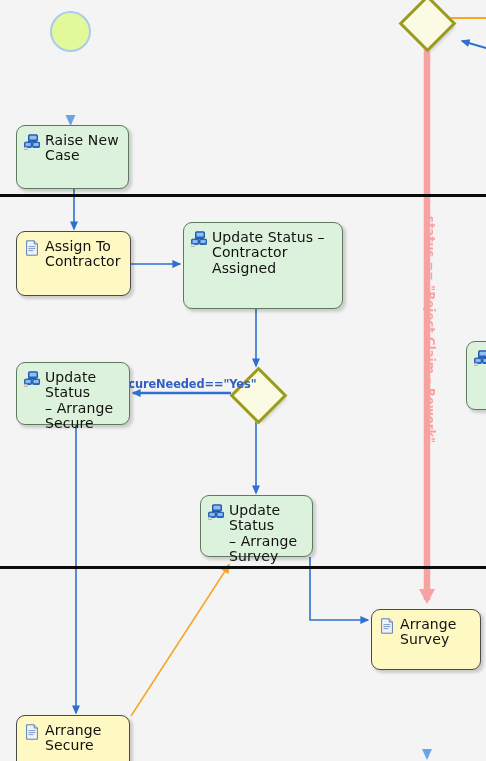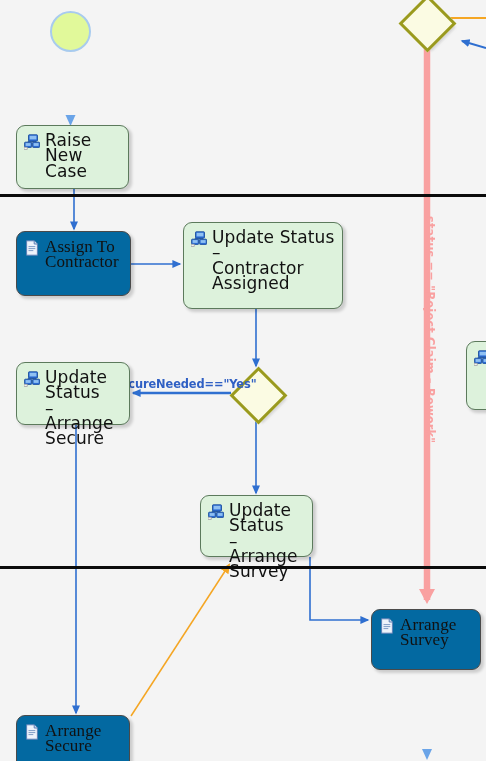--- a/index.html
+++ b/index.html
@@ -4,23 +4,23 @@
 <style>
   html,body{margin:0;padding:0;background:#f4f4f4;}
   body{width:486px;height:761px;position:relative;overflow:hidden;
        font-family:"DejaVu Sans","Liberation Sans",sans-serif;}
   #canvas{position:absolute;inset:0;width:486px;height:761px;}
   svg.layer{position:absolute;left:0;top:0;width:486px;height:761px;overflow:visible;}
   .node{position:absolute;box-sizing:border-box;border-radius:9px;
         border:1.3px solid #5a5a5a;box-shadow:2.5px 2.5px 3px rgba(0,0,0,.16);
         display:flex;align-items:flex-start;padding:7px 6px 5px 7px;}
   .node.svc{background:#ddf2dc;border-color:#5c7a5c;}
-  .node.usr{background:#0369a1;border-color:#4a4a4a;font-family:Liberation Serif, serif;}
+  .node.usr{background:#fef9c3;border-color:#4a4a4a;}
   .node .ico{flex:0 0 auto;width:16px;height:16px;margin-right:5px;margin-top:1px;}
-  .node .lbl{font-size:17px;line-height:15.3px;color:#111;letter-spacing:.1px;
+  .node .lbl{font-size:14px;line-height:15.3px;color:#111;letter-spacing:.1px;
              white-space:pre-line;}
   .gw{position:absolute;width:50px;height:50px;}
   .gw .dshadow{position:absolute;left:6px;top:6px;width:50px;height:50px;
         background:rgba(130,130,130,.28);transform:rotate(45deg) scale(.707);
         border-radius:3px;filter:blur(1.5px);}
   .gw .body{position:absolute;left:0;top:0;width:35px;height:35px;margin:7px;
         background:#fbfbe3;border:3px solid #9a9a1e;transform:rotate(45deg);}
   .start{position:absolute;width:41px;height:41px;border-radius:50%;
         background:#e1f99a;border:2px solid #a8cbee;box-sizing:border-box;}
   .lane{position:absolute;left:0;width:486px;height:3px;background:#0b0b0b;}

